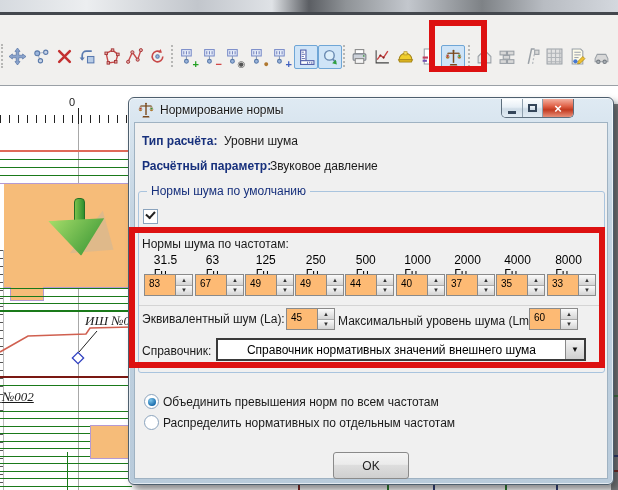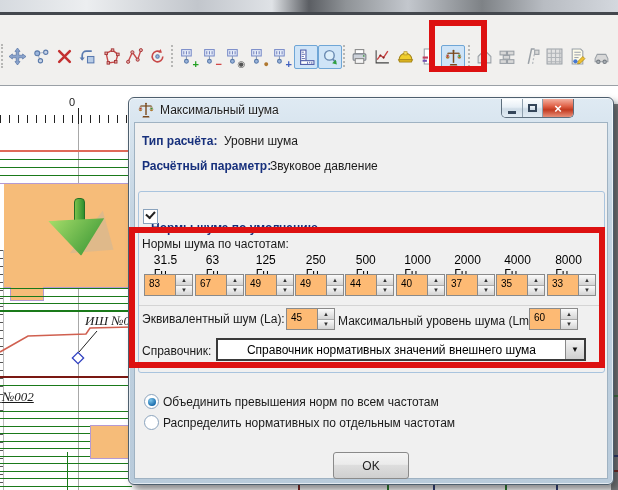--- a/index.html
+++ b/index.html
@@ -84,21 +84,21 @@
     color:#fff;font-weight:bold;font-size:13px;line-height:13px;}
   .glyph-min{width:8px;height:3px;background:#35465a;margin-top:8px;}
   .glyph-max{width:9px;height:8px;border:2px solid #35465a;box-sizing:border-box;}
 
   .client{position:absolute;left:5px;top:24px;right:5px;bottom:5px;background:#f0f0f0;
     border:1px solid #9fb2c2;}
   .cl{position:absolute;font-size:12px;color:#1a1a1a;white-space:nowrap;}
   .lbl-b{font-weight:bold;color:#17307c;}
   .gbox{position:absolute;border:1px solid #a9c4de;border-radius:3px;}
   .gleg{position:absolute;top:-8px;left:8px;background:#f0f0f0;padding:0 4px;
-    font-size:12px;font-weight:bold;color:#17307c;white-space:nowrap;margin-top:37px;}
+    font-size:12px;font-weight:normal;color:#17307c;white-space:nowrap;}
   .chk{position:absolute;width:13px;height:13px;background:#fff;border:1px solid #8aa3bd;}
   .chk .mark{position:absolute;left:2px;top:1px;width:7px;height:4px;
     border-left:2px solid #222;border-bottom:2px solid #222;transform:rotate(-48deg);}
   .focus-dotted{outline:1px dotted #555;padding:1px 3px;}
   .freq-col{position:absolute;width:43px;height:46px;}
   .freq-label{position:absolute;left:50%;transform:translateX(-50%);top:0;font-size:12px;}
   .spin{position:absolute;top:21px;left:0;display:flex;height:22px;box-sizing:border-box;}
   .spin-val{width:26px;background:#fdba74;border:1px solid #8a8a8a;border-right:none;
     font-size:10px;padding:3px 0 0 4px;}
   .spin-btns{width:16px;display:flex;flex-direction:column;border:1px solid #8a8a8a;}
@@ -439,21 +439,21 @@
     <div class="cv rs-mark" style="top:309px;background:#3a7a3a"></div>
     <div class="cv rs-mark" style="top:369px;background:#203070"></div>
     <div class="cv rs-mark" style="top:384px;background:#7a1812"></div>
   </div>
 
   <div class="dialog">
     <div class="titlebar">
       <svg class="title-ic">
           <use href="#i-scales"></use>
         </svg>
-      <span class="title-tx">Максимальный шума</span>
+      <span class="title-tx">Нормирование нормы</span>
     </div>
     <div class="capbtns">
       <span class="cb min">
           <span class="glyph-min"></span>
         </span>
       <span class="cb max">
           <span class="glyph-max"></span>
         </span>
       <span class="cb close">
           <span>×</span>

